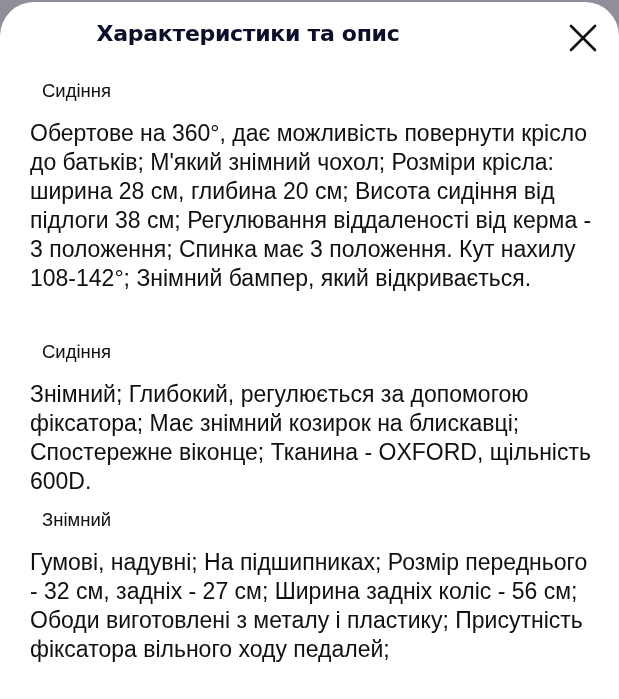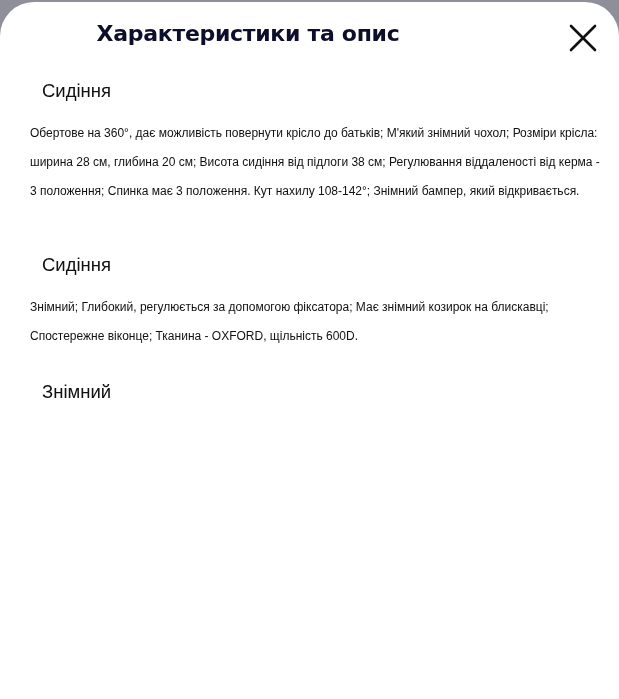--- a/index.html
+++ b/index.html
@@ -33,25 +33,25 @@
   }
   .content {
     position: absolute; left: 30px; top: 76px; width: 570px;
     color: #111111;
   }
   .section-title {
     font-size: 18.5px; line-height: 26px; margin: 0 0 15px 12px;
     color: #111111;
   }
   .section-text {
-    font-size: 12px; line-height: 29px; margin: 0 0 36px 0;
+    font-size: 23px; line-height: 29px; margin: 0 0 36px 0;
     color: #111111;
   }
   .s1 .section-text { margin-bottom: 46px; }
-  .s2 .section-text { margin-bottom: 28px; }
+  .s2 .section-text { margin-bottom: 11px; }
 </style>
 </head>
 <body>
 
 <div class="modal">
   <div class="header">
     <div class="title">Характеристики та опис</div>
     <div class="close">
       <svg width="34" height="34" viewBox="0 0 34 34">
         <line x1="5" y1="5" x2="29" y2="29" stroke="#111" stroke-width="2.6" stroke-linecap="round"></line>
@@ -64,15 +64,16 @@
     <div class="section s1">
       <div class="section-title">Сидіння</div>
       <div class="section-text">Обертове на 360°, дає можливість повернути крісло до батьків; М'який знімний чохол; Розміри крісла: ширина 28 см, глибина 20 см; Висота сидіння від підлоги 38 см; Регулювання віддаленості від керма - 3 положення; Спинка має 3 положення. Кут нахилу 108-142°; Знімний бампер, який відкривається.</div>
     </div>
     <div class="section s2">
       <div class="section-title">Сидіння</div>
       <div class="section-text">Знімний; Глибокий, регулюється за допомогою фіксатора; Має знімний козирок на блискавці; Спостережне віконце; Тканина - OXFORD, щільність 600D.</div>
     </div>
     <div class="section s3">
       <div class="section-title">Знімний</div>
+      <div class="section-text">Гумові, надувні; На підшипниках; Розмір переднього - 32 см, задніх - 27 см; Ширина задніх коліс - 56 см; Ободи виготовлені з металу і пластику; Присутність фіксатора вільного ходу педалей;</div>
     </div>
   </div>
 </div>
 
 </body></html>

